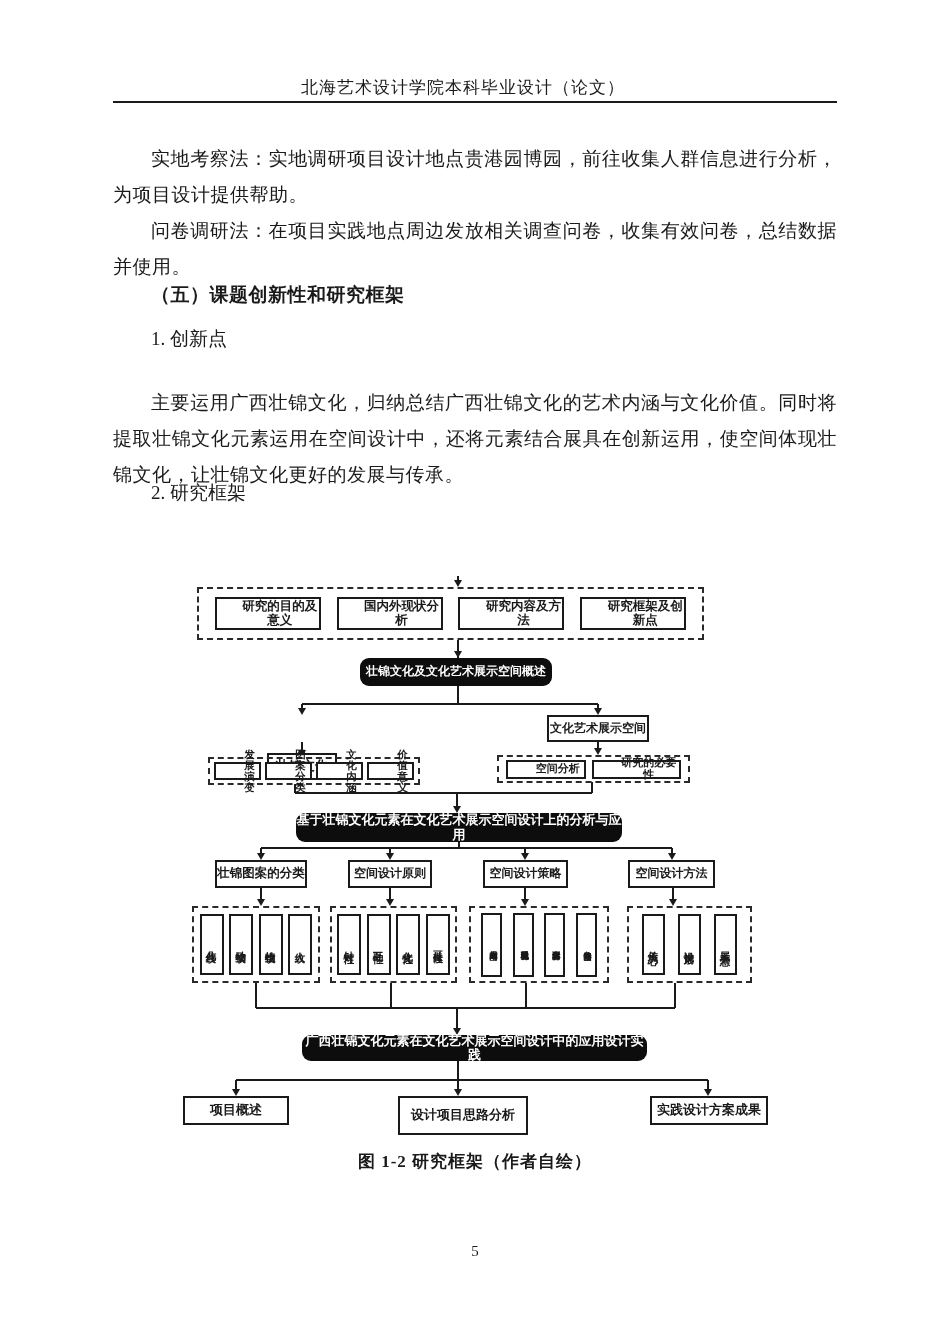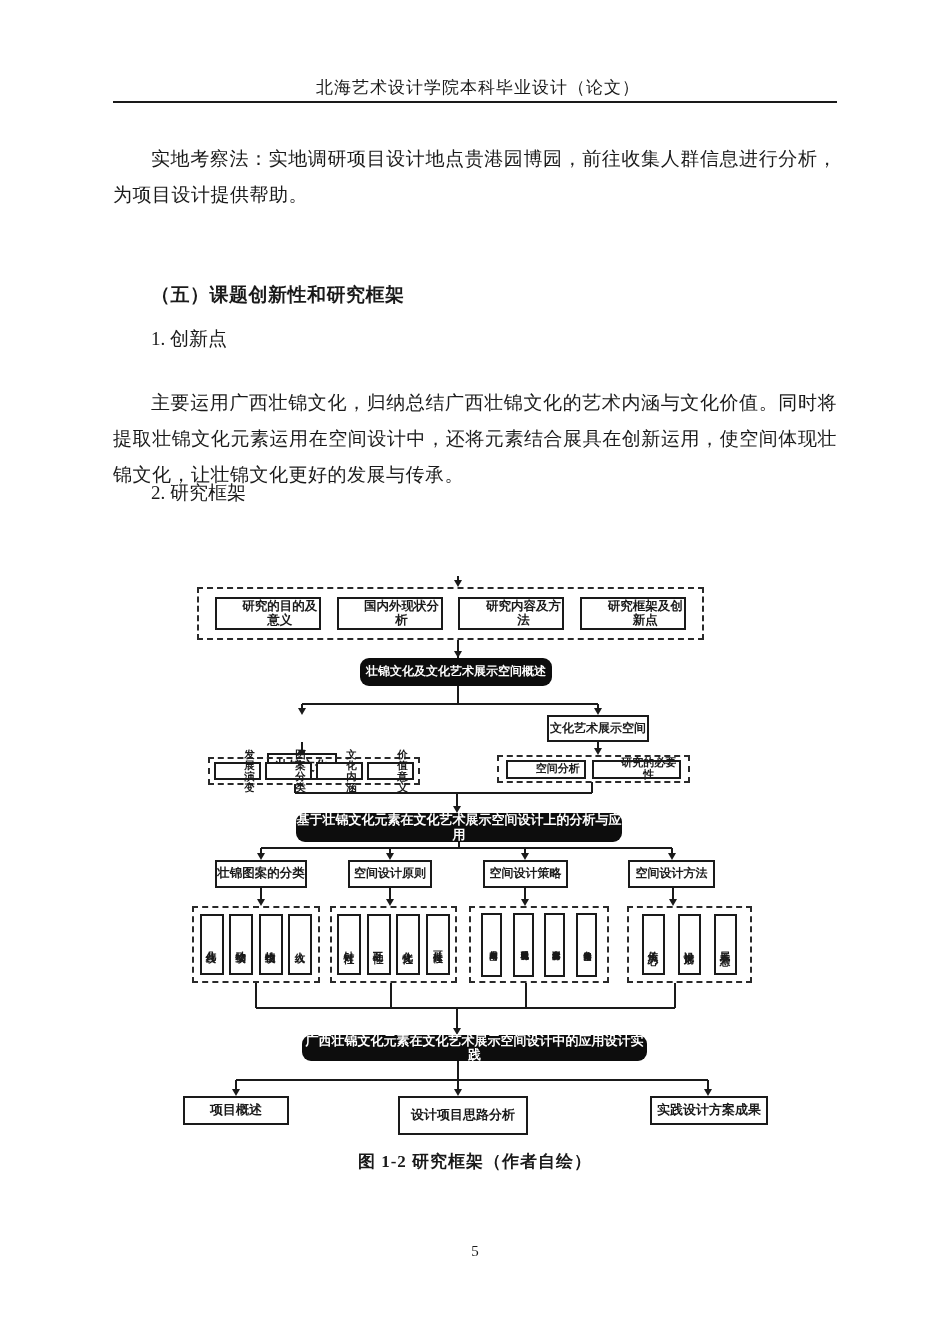--- a/index.html
+++ b/index.html
@@ -3,21 +3,21 @@
 <meta charset="utf-8">
 <style>
   html,body{margin:0;padding:0;background:#888;}
   #page{
     position:relative;width:950px;height:1344px;background:#fff;
     margin:0 auto;overflow:hidden;color:#1a1a1a;
     font-family:"Liberation Serif","DejaVu Serif",serif;
   }
   
   #doc-header{
-    position:absolute;left:116px;top:76px;width:724px;text-align:center;
+    position:absolute;left:101px;top:76px;width:724px;text-align:center;
     font-size:17px;letter-spacing:1px;
   }
   #header-rule{position:absolute;left:113px;top:101px;width:724px;height:2px;background:#1a1a1a;}
   .para{
     position:absolute;left:113px;width:724px;font-size:19px;line-height:36px;
     text-align:justify;text-indent:2em;letter-spacing:.5px;
   }
   #para-field{top:122px;}
   #para-survey{top:194px;}
   #heading-five{
@@ -52,20 +52,21 @@
 </style>
 </head>
 <body>
 
 <div id="page">
 
   <div id="doc-header">北海艺术设计学院本科毕业设计（论文）</div>
   <div id="header-rule"></div>
 
   <p class="para" id="para-field">实地考察法：实地调研项目设计地点贵港园博园，前往收集人群信息进行分析，为项目设计提供帮助。</p>
+  <p class="para" id="para-survey">问卷调研法：在项目实践地点周边发放相关调查问卷，收集有效问卷，总结数据并使用。</p>
 
   <div id="heading-five">（五）课题创新性和研究框架</div>
   <div id="sub-1">1. 创新点</div>
   <p class="para" id="para-innov">主要运用广西壮锦文化，归纳总结广西壮锦文化的艺术内涵与文化价值。同时将提取壮锦文化元素运用在空间设计中，还将元素结合展具在创新运用，使空间体现壮锦文化，让壮锦文化更好的发展与传承。</p>
   <div id="sub-2">2. 研究框架</div>
 
   <div id="flowchart">
 
     <svg id="connectors" viewBox="0 0 720 600" xmlns="http://www.w3.org/2000/svg">
       <g stroke="#1a1a1a" stroke-width="2" fill="none">

